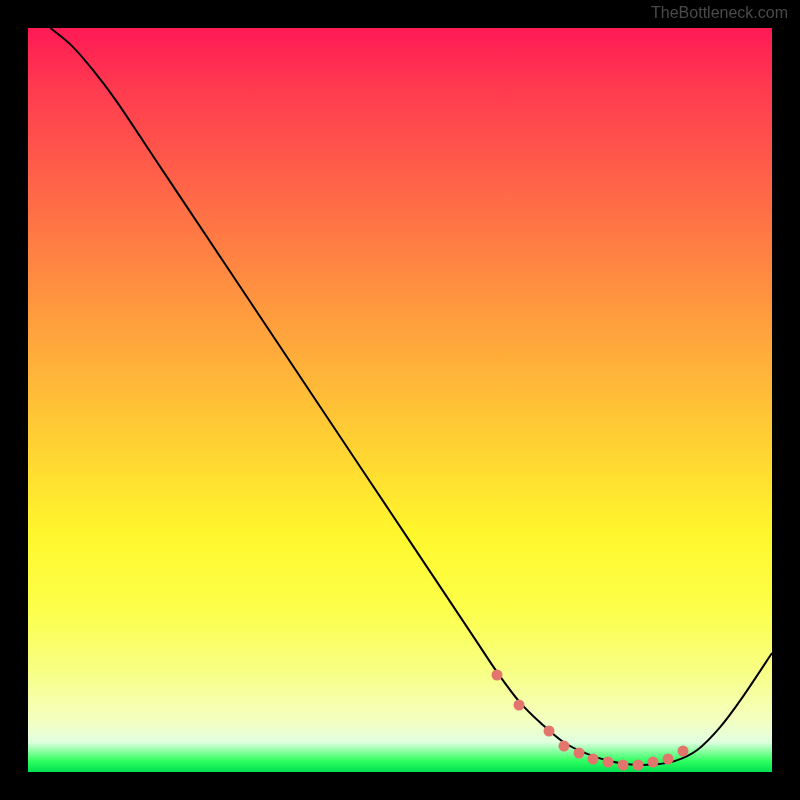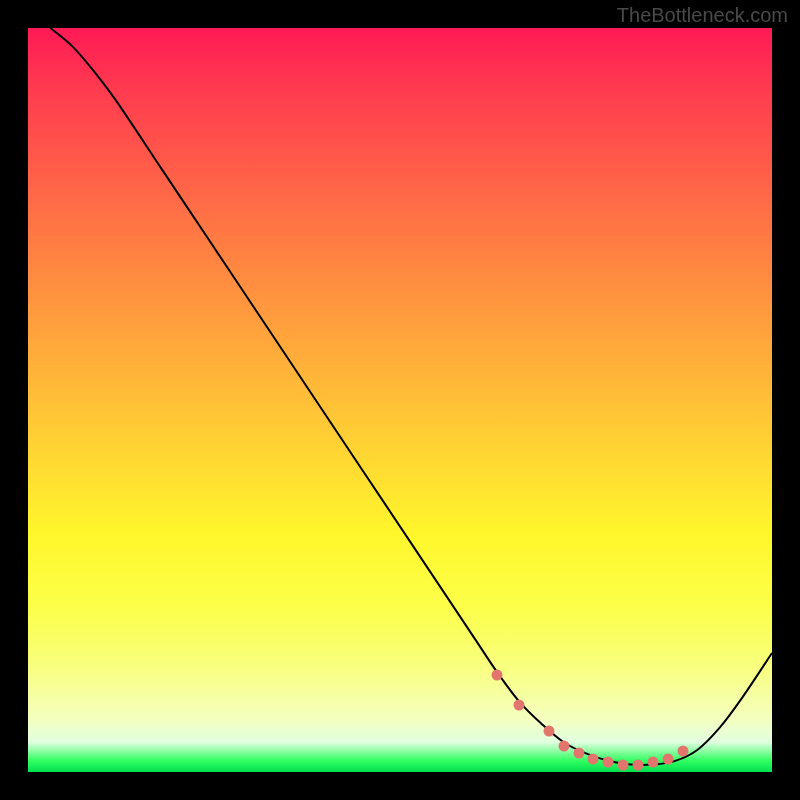--- a/index.html
+++ b/index.html
@@ -9,21 +9,21 @@
     background: #000;
     position: relative;
     font-family: Arial, sans-serif;
     overflow: hidden;
   }
   .watermark {
     position: absolute;
     top: 4px;
     right: 12px;
     color: #4a4a4a;
-    font-size: 20px;
+    font-size: 16px;
     font-weight: 500;
     z-index: 10;
   }
   .plot-area {
     position: absolute;
     left: 28px;
     top: 28px;
     width: 744px;
     height: 744px;
     background: linear-gradient(to bottom,

